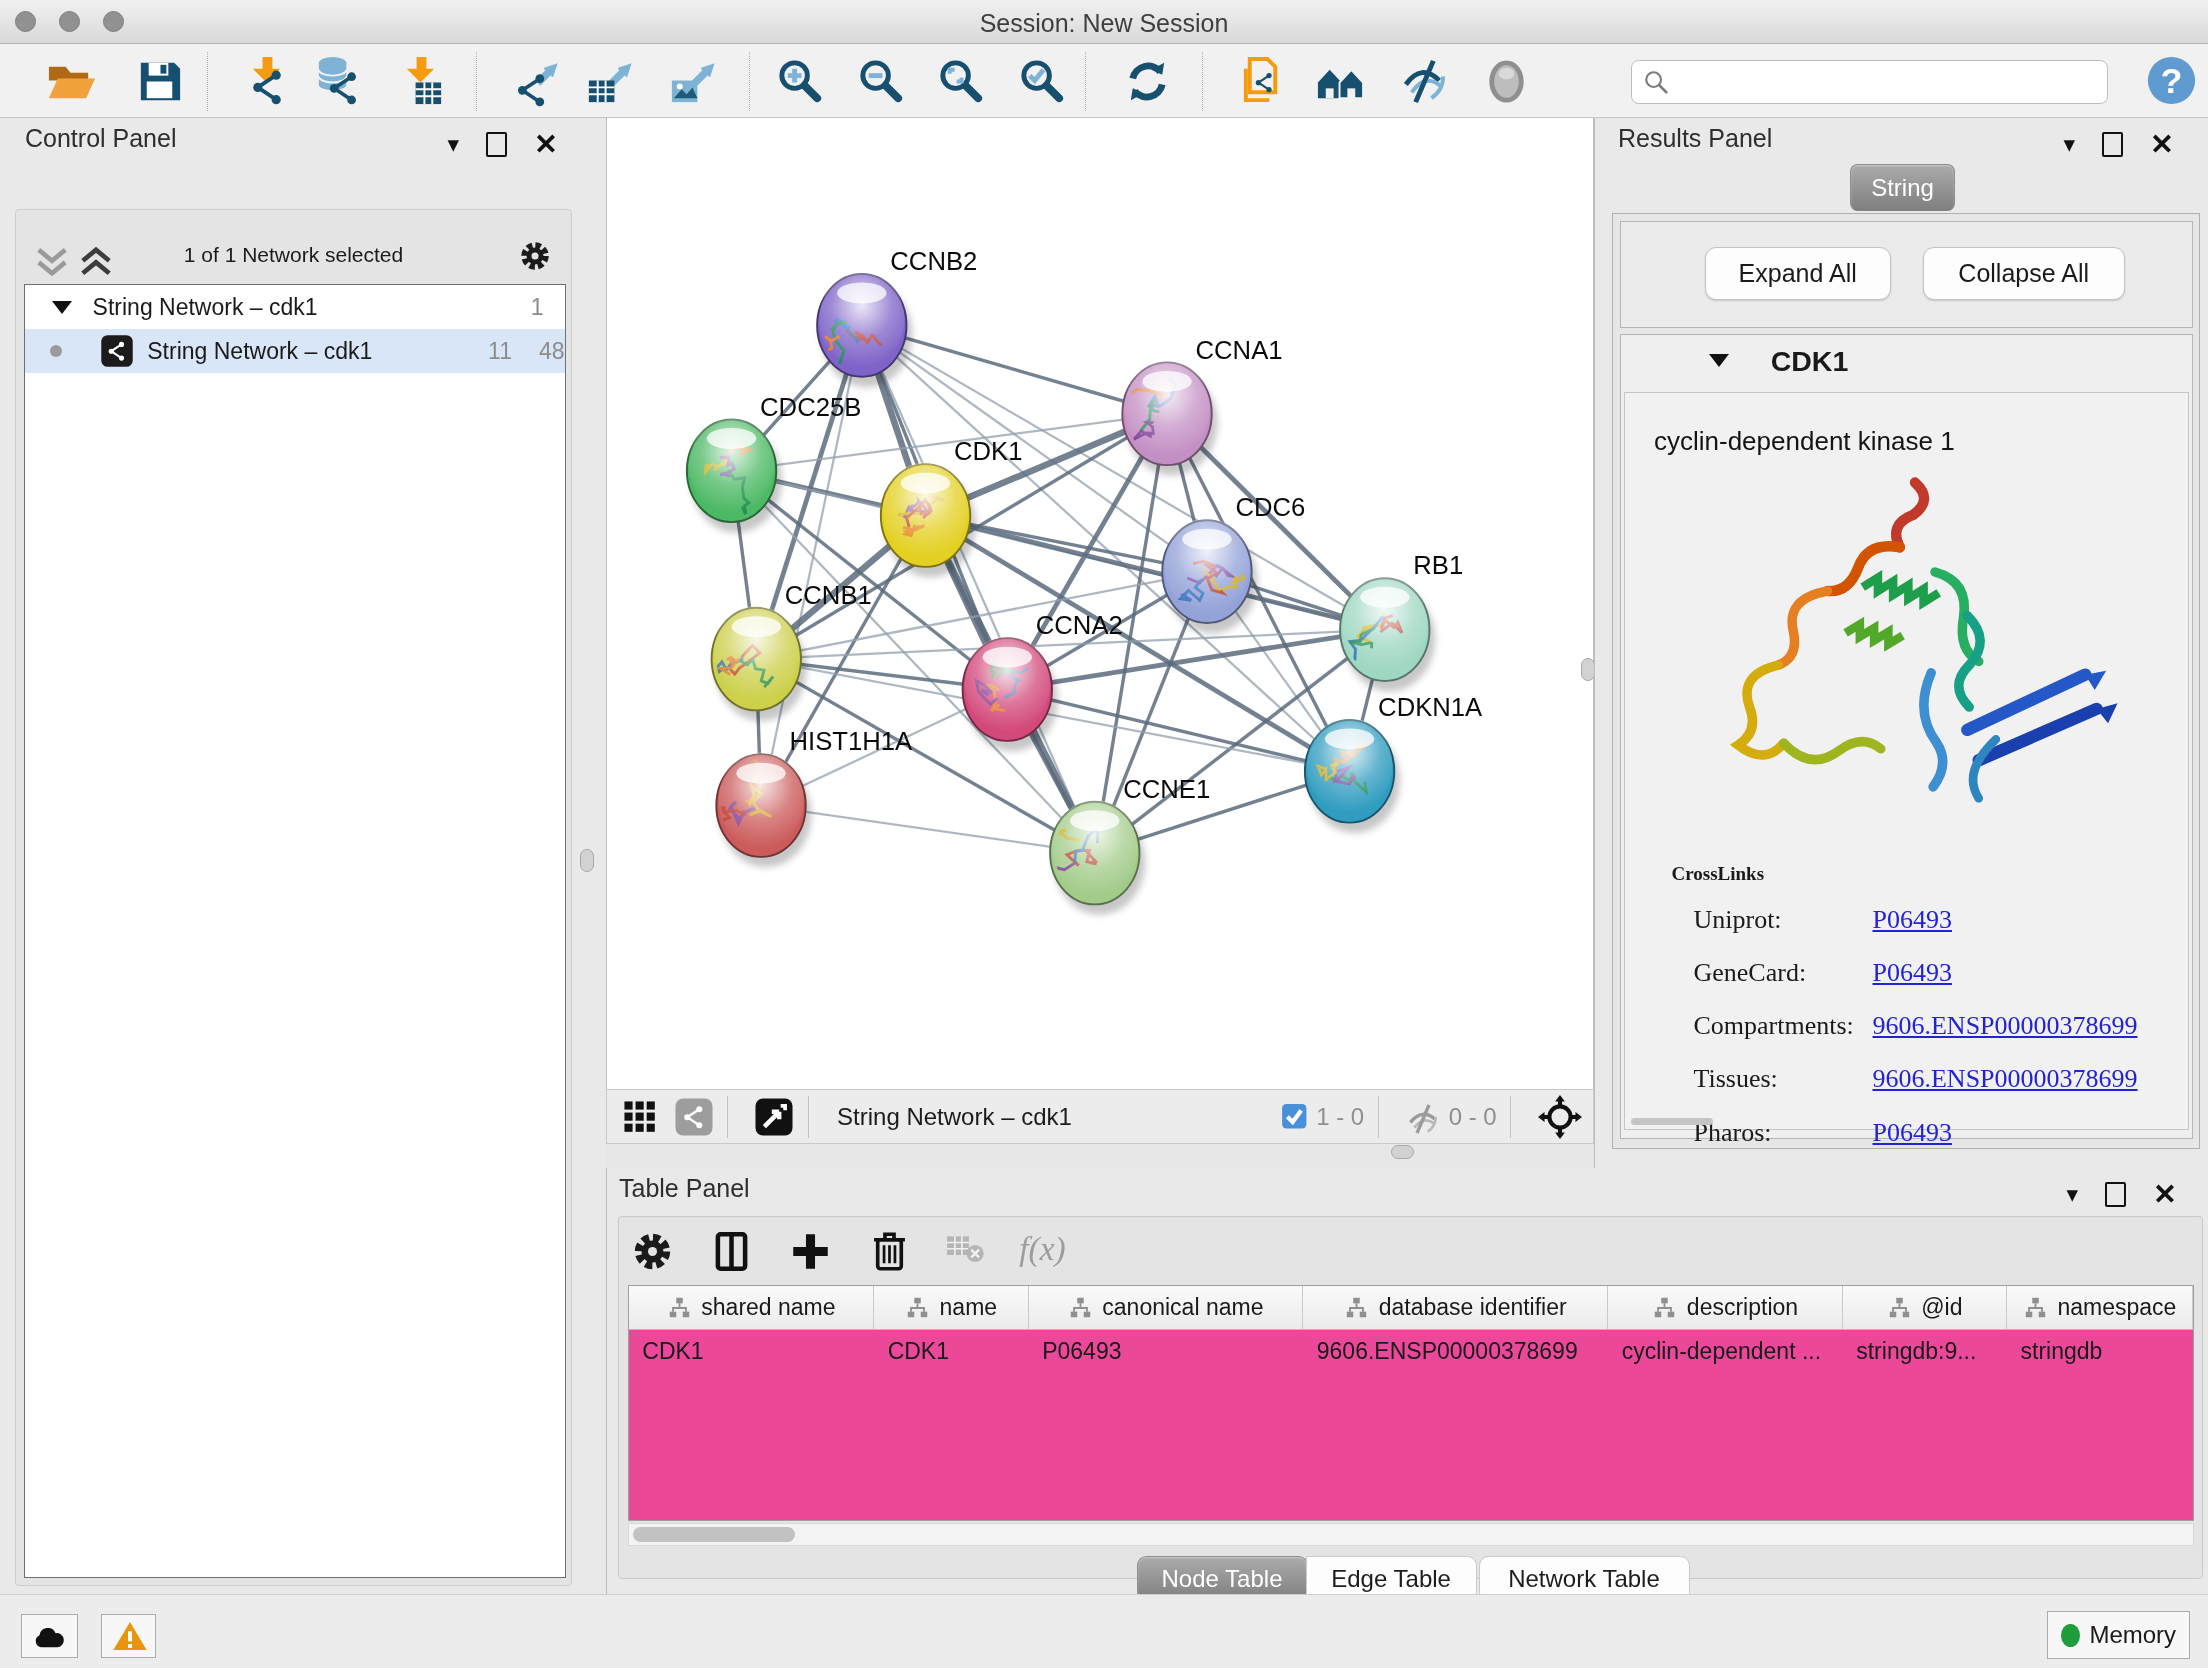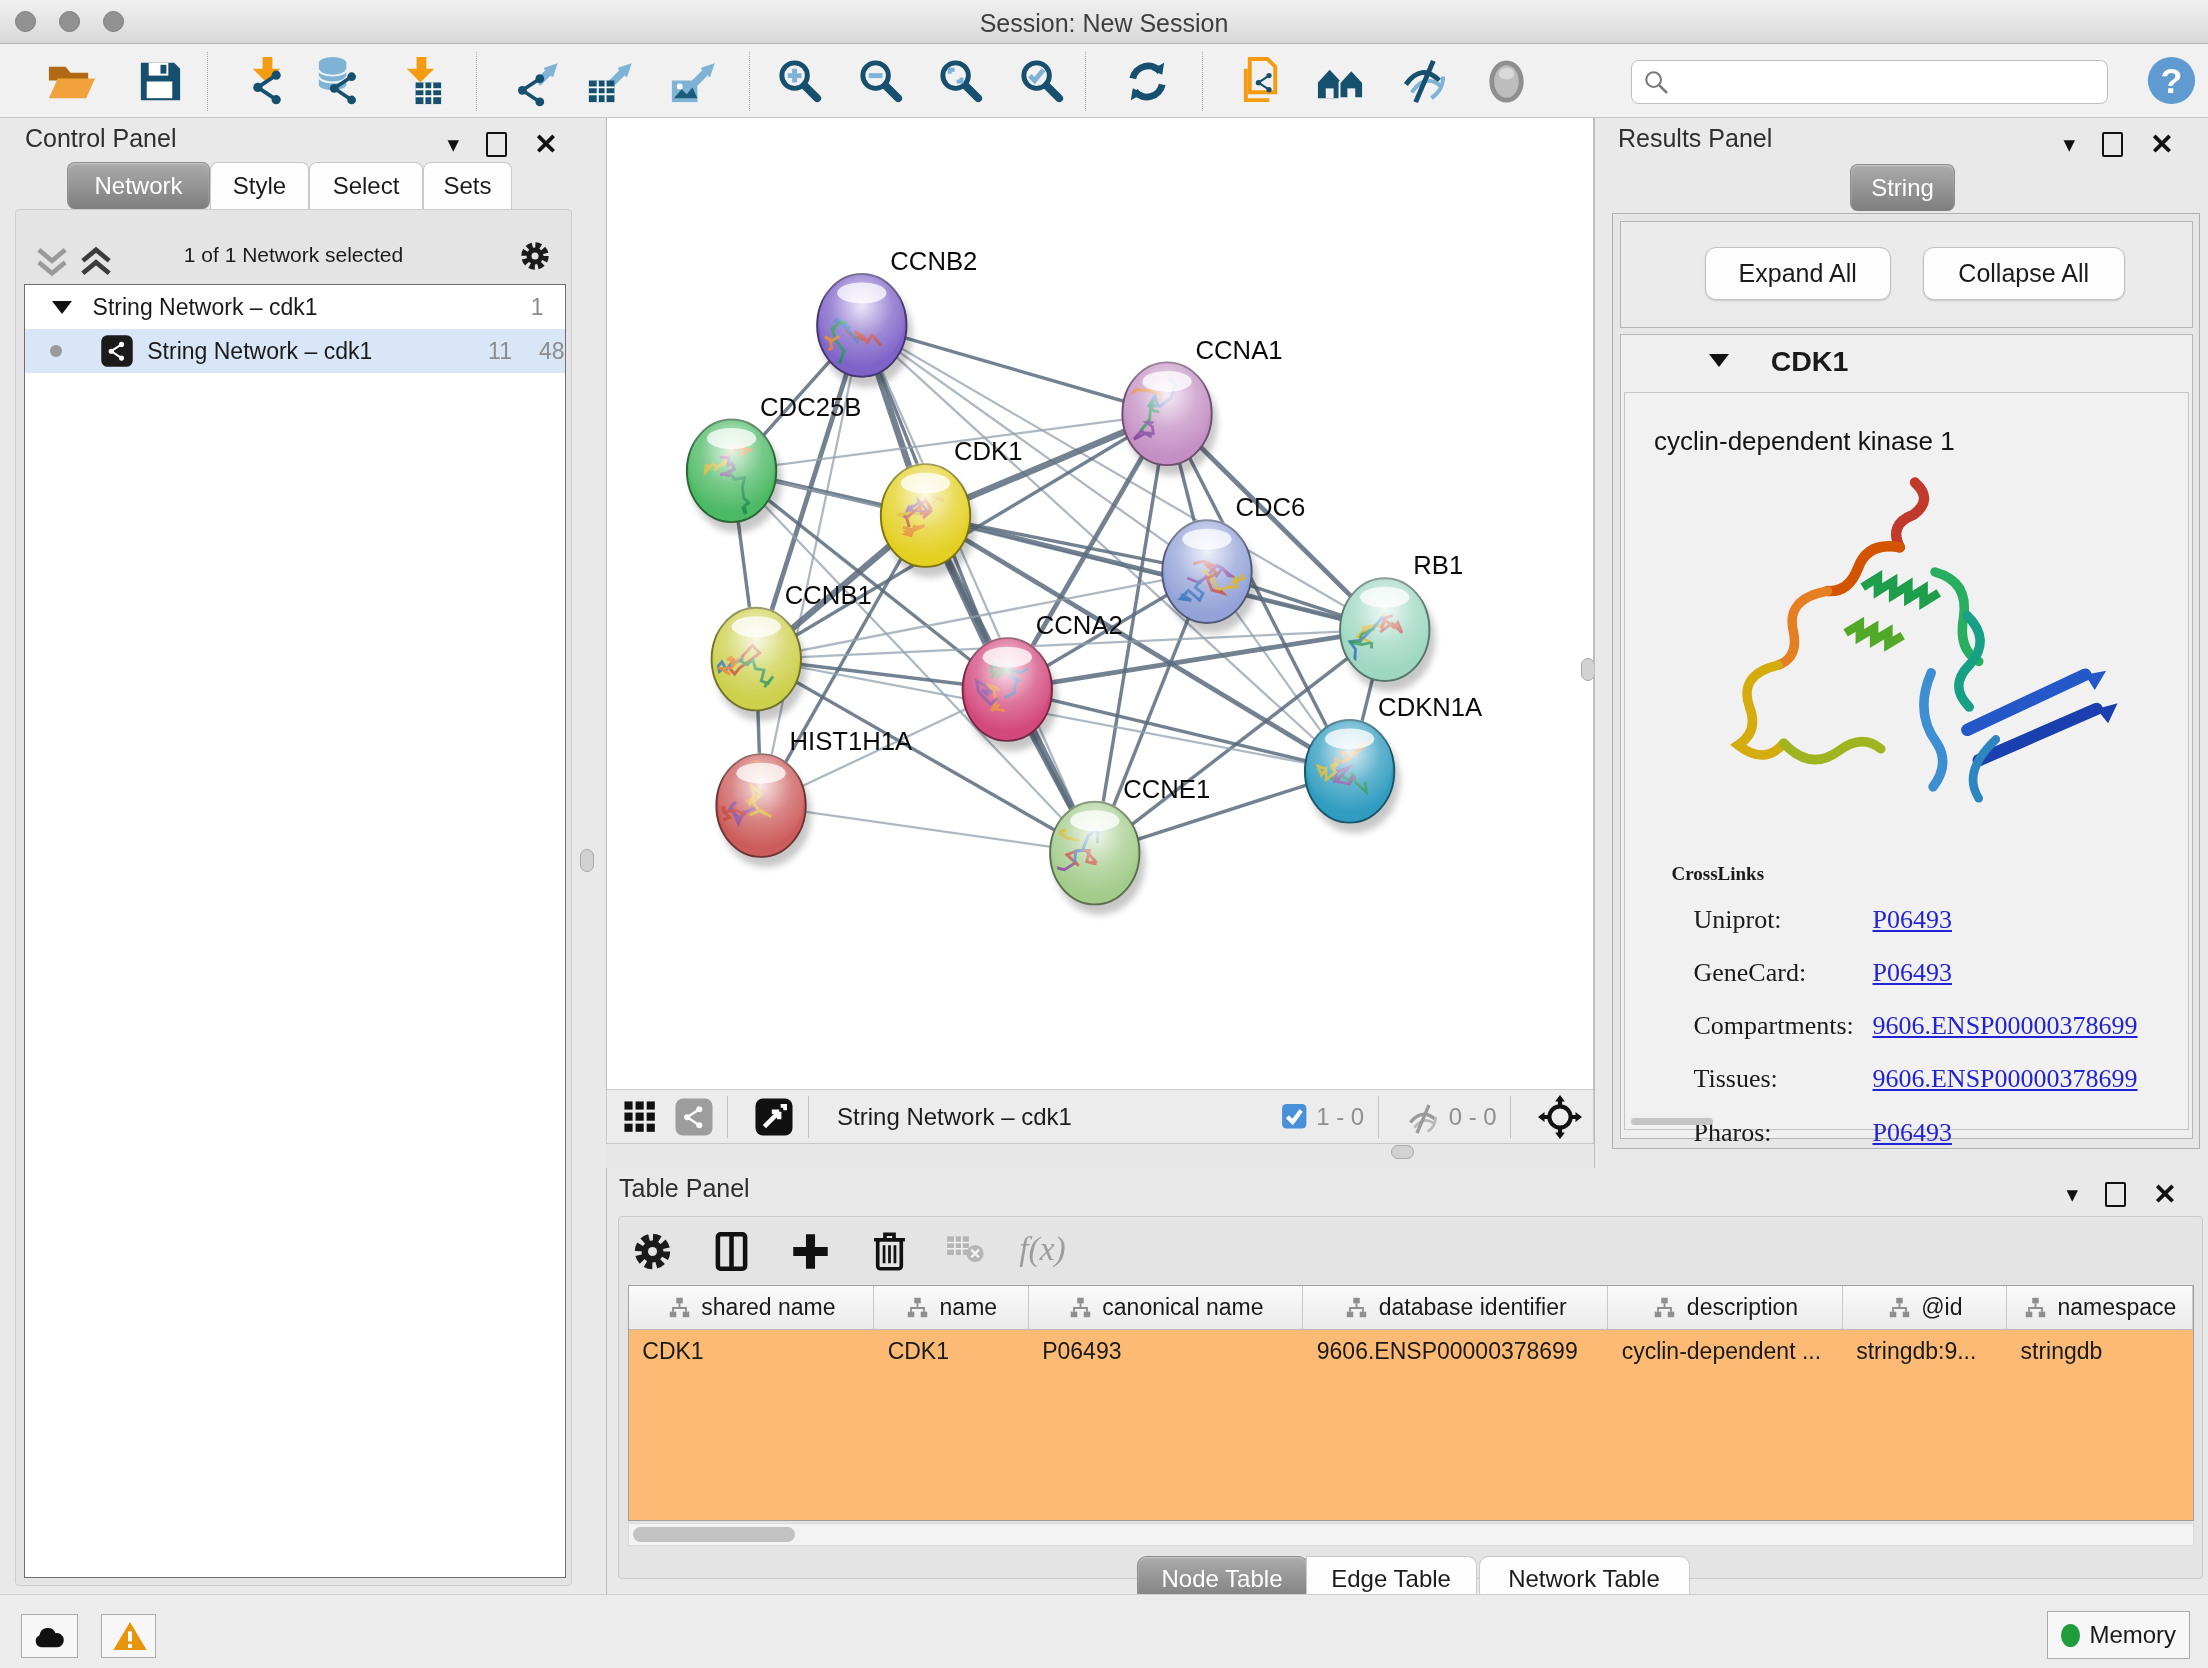--- a/index.html
+++ b/index.html
@@ -102,21 +102,21 @@
   .xl-row .v { position:absolute; left:179px; color:#2323d6; text-decoration:underline; }
   .rp-scroll { position:absolute; left:5.7px; bottom:3.8px; width:82px; height:7.6px; background:#c5c5c5; border-radius:3.8px; }
 
   
   .table-panel { left:606px; top:1168px; width:1603px; height:426px; background:#e9e9e9;
     border-left:1px solid #bdbdbd; }
   .tp-inner { position:absolute; left:10.5px; top:48px; width:1585px; height:363px;
     background:#e4e4e4; border:1px solid #c9c9c9; border-radius:3.8px; }
   .tp-toolbar { position:absolute; left:9.5px; top:7.6px; height:53px; display:flex; gap:30px; align-items:center; }
   .tp-toolbar .ticon { width:49px; height:49px; }
-  .tbl { position:absolute; left:9.5px; top:68px; width:1566px; height:236px; background:#fdba74;
+  .tbl { position:absolute; left:9.5px; top:68px; width:1566px; height:236px; background:#ec4899;
     border:1px solid #9f9f9f; overflow:hidden; }
   .tbl-head { display:flex; height:44px; background:linear-gradient(#fafafa,#ebebeb);
     border-bottom:1.9px solid #b9b9b9; }
   .th { display:flex; align-items:center; justify-content:center; gap:9.5px; font-size:23px;
     border-right:1px solid #c9c9c9; overflow:hidden; white-space:nowrap; }
   .th svg { width:25px; height:25px; flex:none; }
   .tbl-row { display:flex; height:42px; font-size:23px; }
   .td { padding-left:13.3px; display:flex; align-items:center; overflow:hidden; white-space:nowrap; }
   .c0{width:251px}.c1{width:158px}.c2{width:281px}.c3{width:312px}.c4{width:240px}.c5{width:168px}.c6{width:190px}
   .tp-hscroll { position:absolute; left:9.5px; top:306px; width:1566px; height:23px; background:#f3f3f3;
@@ -275,23 +275,20 @@
         <ellipse cx="27" cy="19" rx="8" ry="6" fill="#d9d9d9"></ellipse>
       </svg></span>
   </div>
 
 <div class="abs control-panel">
   <div class="panel-header" style="left:25px; top:5.7px;">Control Panel</div>
   <div class="phicons" style="right:48px; top:9.5px;">
     <span class="ph-collapse">▾</span>
     <span class="ph-float"></span>
     <span class="ph-close">✕</span>
-  </div>
-  <div class="cp-tabs">
-    <span class="tab sel">Network</span><span class="tab">Style</span><span class="tab">Select</span><span class="tab">Sets</span>
   </div>
   <div class="cp-inner">
     <div class="gear-row">
       <span class="chev" style="left:15px"><svg viewBox="0 0 54 54">
             <path d="M10 14 27 28 44 14 M10 30 27 44 44 30" fill="none" stroke="#9a9a9a" stroke-width="6"></path>
           </svg></span>
       <span class="chev" style="left:59px"><svg viewBox="0 0 54 54">
             <path d="M10 28 27 14 44 28 M10 44 27 30 44 44" fill="none" stroke="#3c3c3c" stroke-width="6"></path>
           </svg></span>
       <span class="lbl">1 of 1 Network selected</span>

